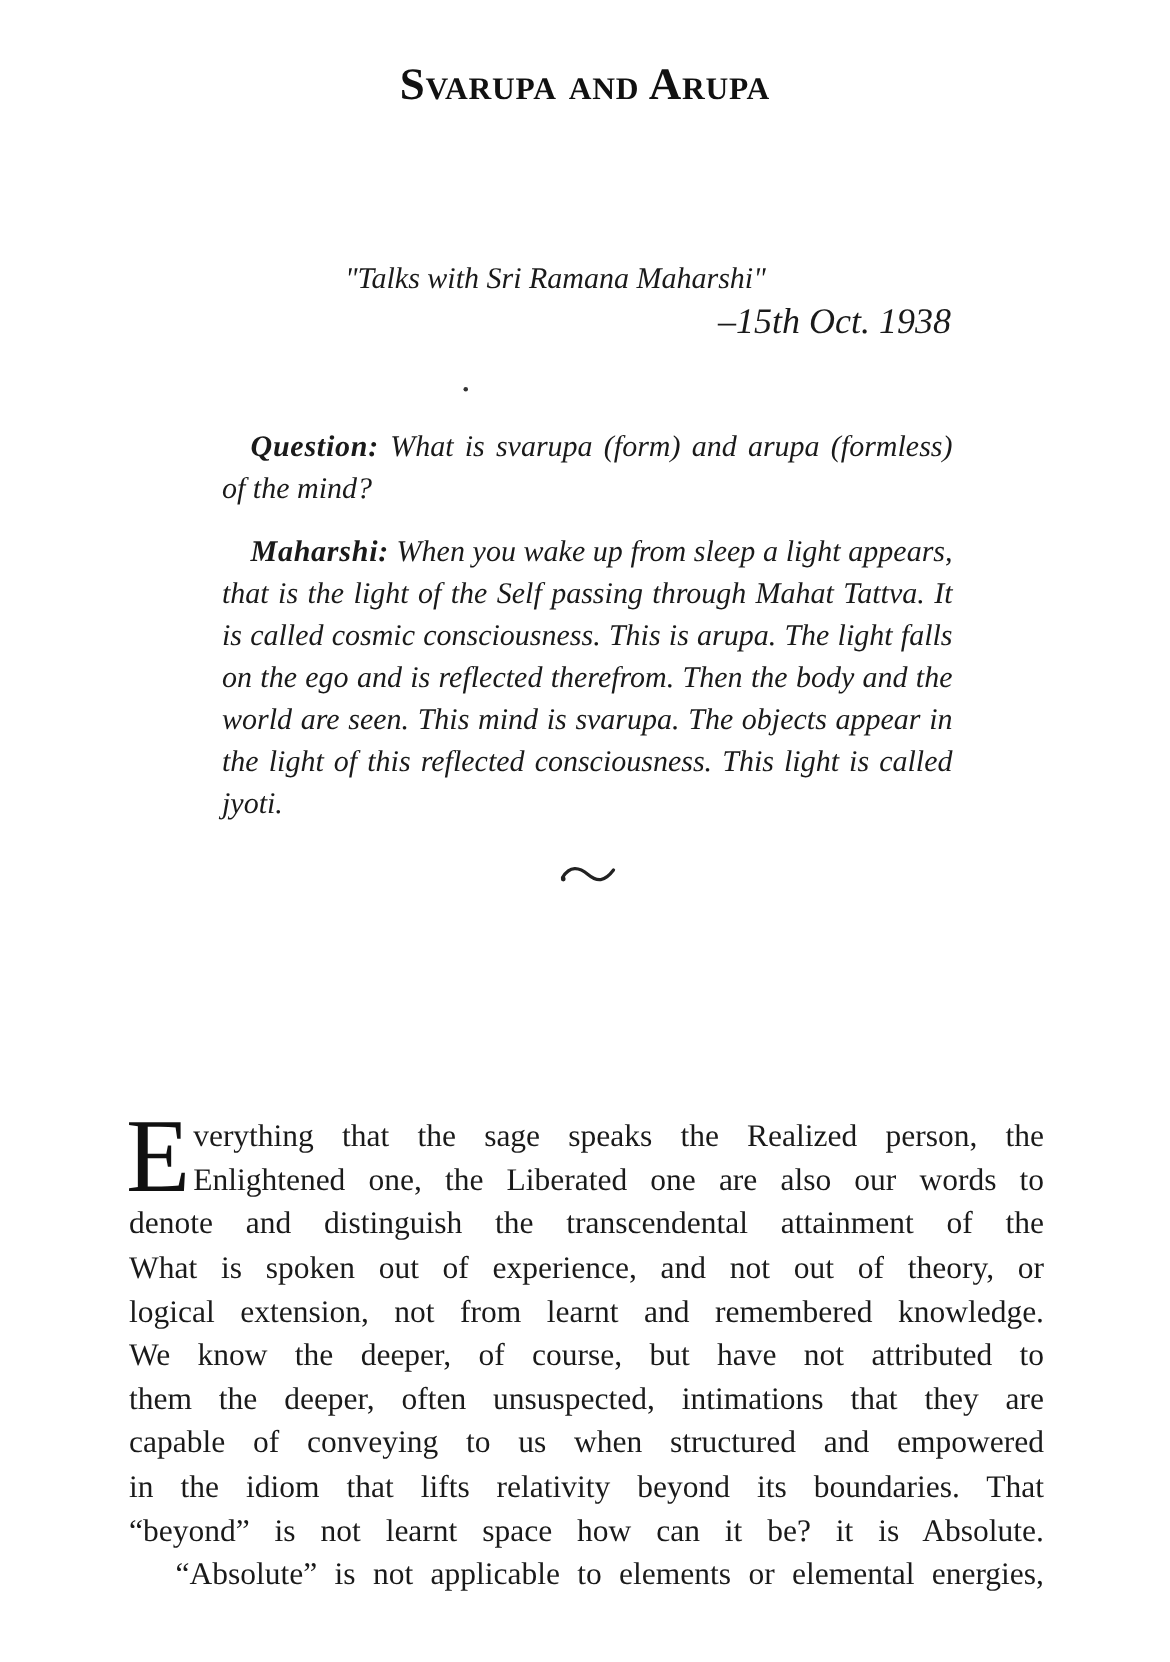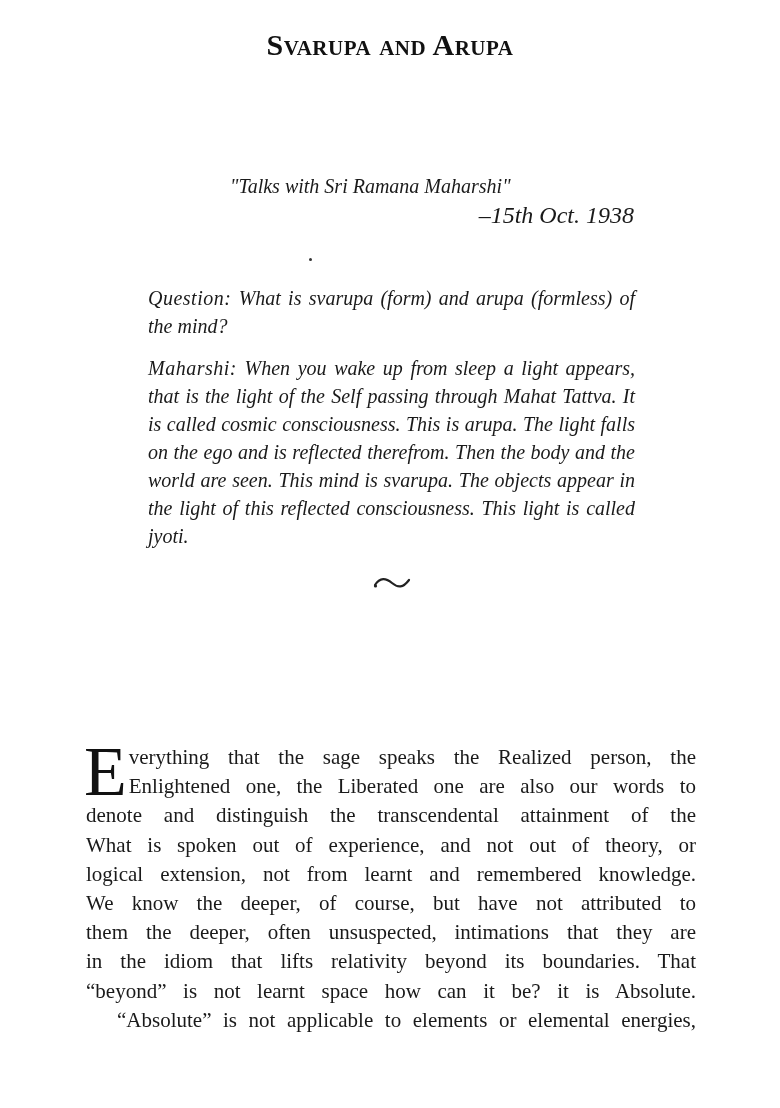--- a/index.html
+++ b/index.html
@@ -10,21 +10,21 @@
     body {
       width: 780px;
       height: 1108px;
       position: relative;
       overflow: hidden;
       font-family: "Liberation Serif", "DejaVu Serif", serif;
       color: #1a1a1a;
     }
     .page-title {
       position: absolute;
-      top: 28px;
+      top: 40px;
       left: 0;
       width: 780px;
       text-align: center;
       font-size: 30px;
       font-weight: bold;
       letter-spacing: 0.5px;
       font-variant: small-caps;
       color: #111;
       margin: 0;
     }
@@ -59,23 +59,24 @@
       position: absolute;
       left: 148px;
       width: 487px;
       font-style: italic;
       font-size: 20px;
       line-height: 28px;
       text-align: justify;
       color: #1a1a1a;
     }
     .dialogue .speaker {
-      font-weight: normal;
+      font-weight: bold;
       font-style: italic;
       letter-spacing: 0.5px;
+      margin-left: 19px;
     }
     .question { top: 284px; }
     .answer { top: 354px; }
     .ornament {
       position: absolute;
       top: 572px;
       left: 372px;
       width: 40px;
       height: 20px;
     }
@@ -121,16 +122,17 @@
 
 <div class="body-text">
   <span class="drop-cap">E</span>
   <span class="line">verything that the sage speaks  the Realized person, the</span>
   <span class="line">Enlightened one, the Liberated one are also our words to</span>
   <span class="line">denote and distinguish the transcendental attainment of the</span>
   <span class="line">What  is spoken out of experience, and not out of theory, or</span>
   <span class="line">logical extension, not from learnt and remembered knowledge.</span>
   <span class="line">We know the deeper, of course, but have not attributed to</span>
   <span class="line">them the deeper, often unsuspected, intimations that they are</span>
+  <span class="line">capable of conveying to us when structured and empowered</span>
   <span class="line">in the idiom that lifts relativity beyond its boundaries. That</span>
   <span class="line">“beyond” is not learnt space  how can it be?  it is Absolute.</span>
   <span class="line last">“Absolute” is not applicable to elements or elemental energies,</span>
 </div>
 
 </body></html>

